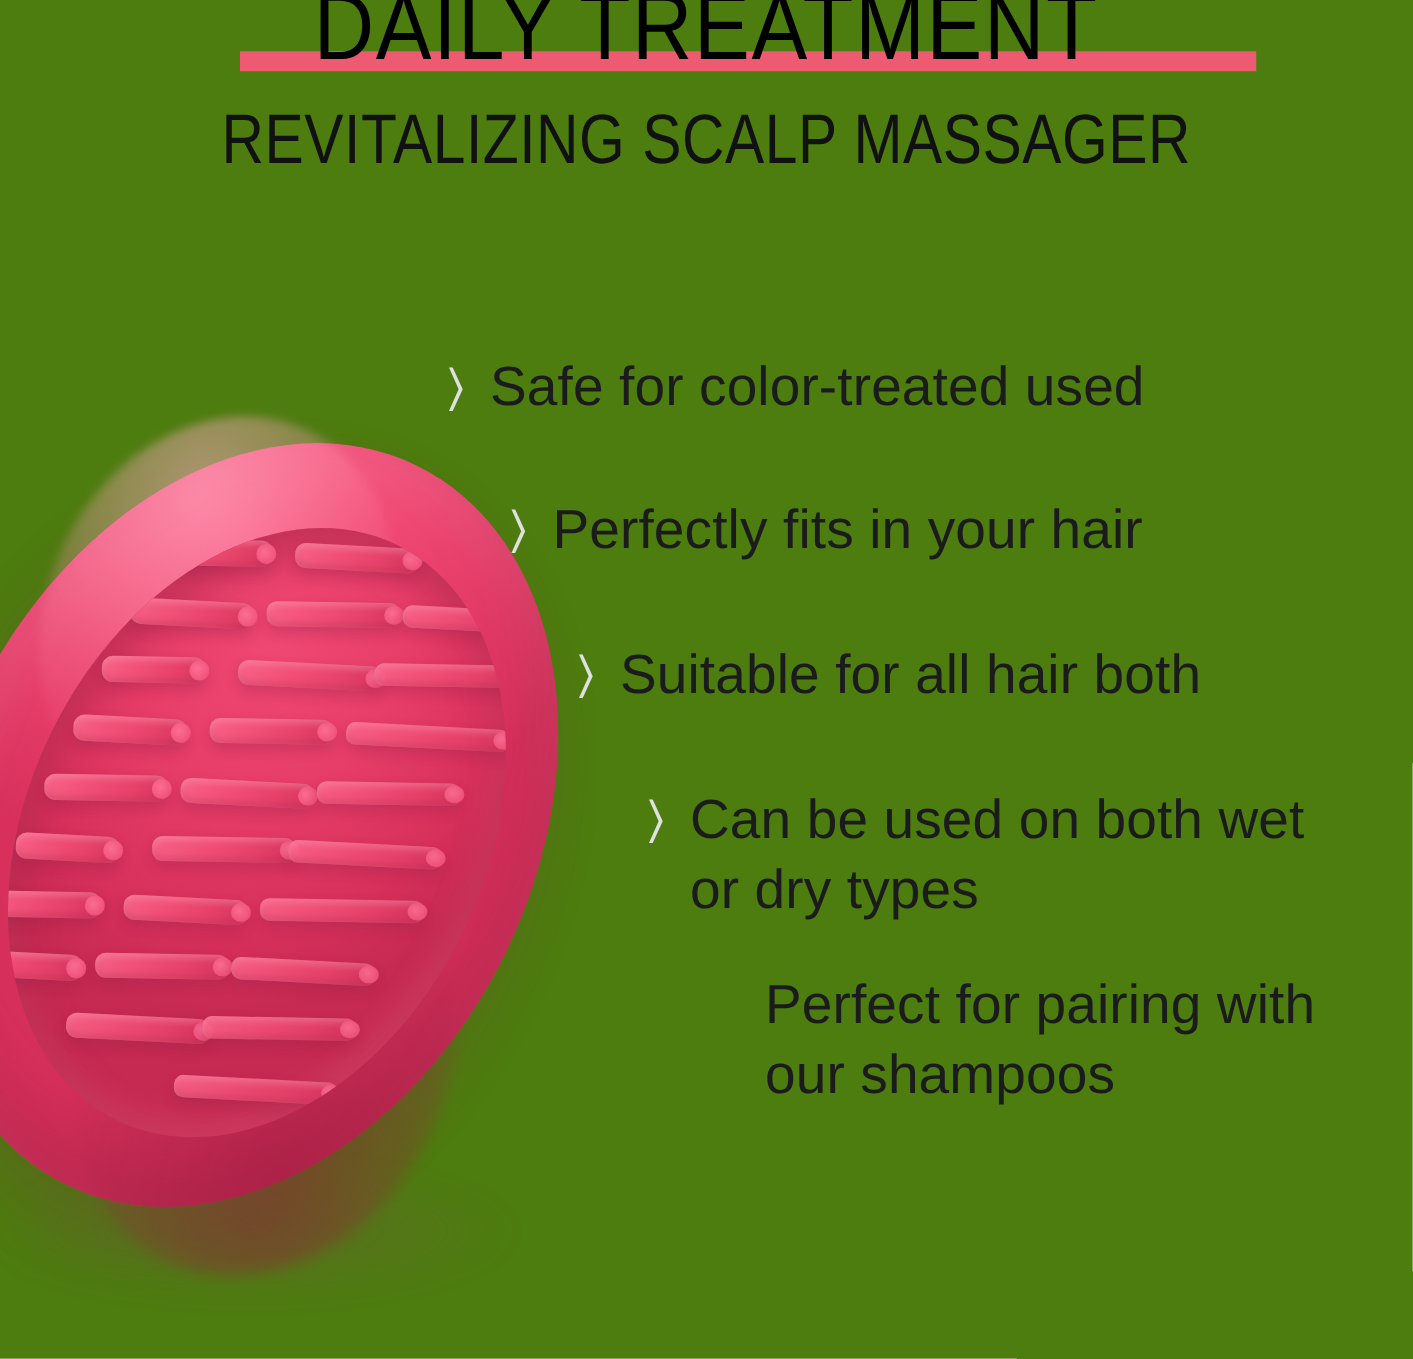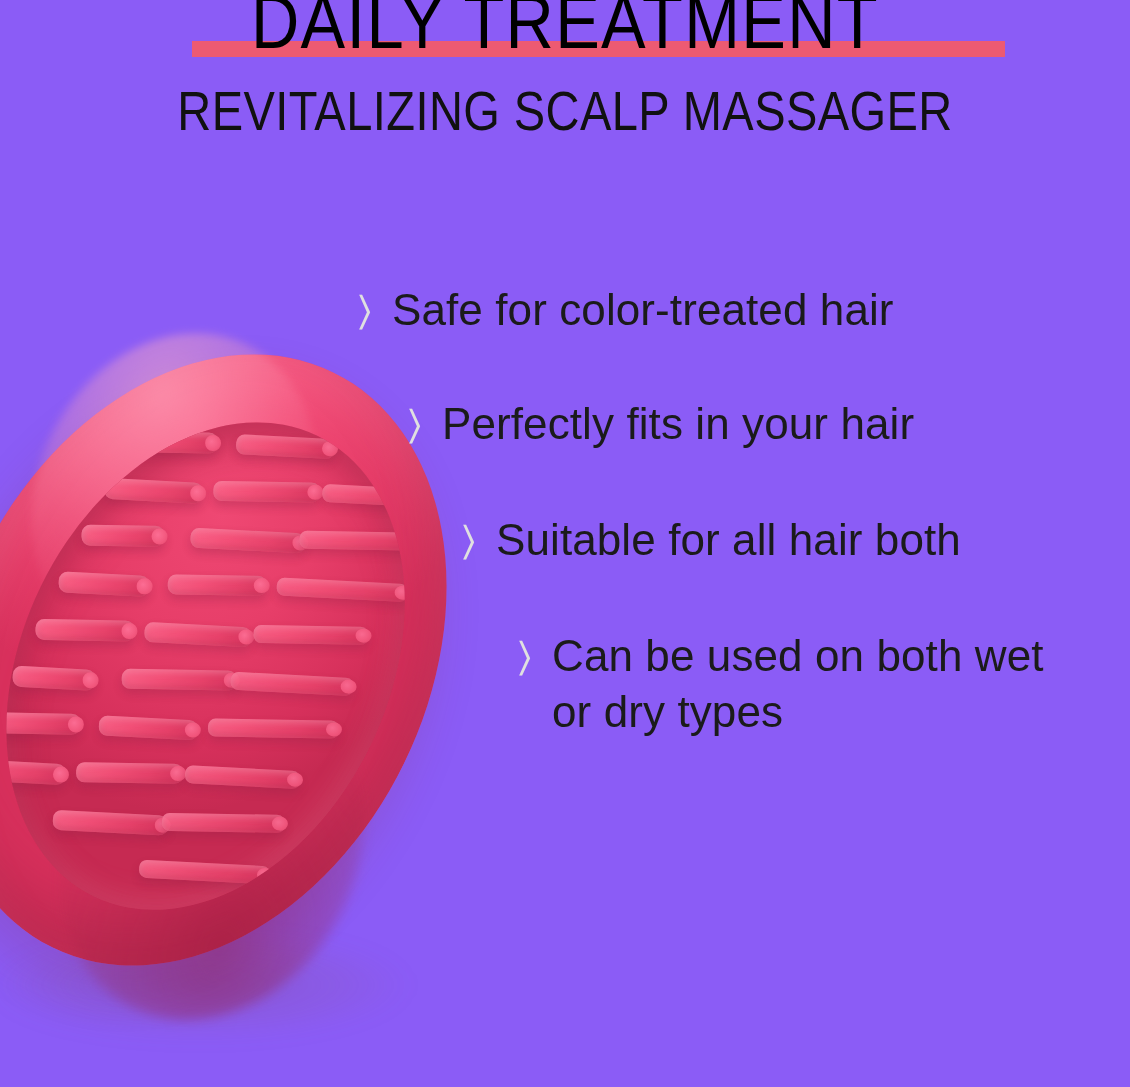--- a/index.html
+++ b/index.html
@@ -13,21 +13,21 @@
     font-family: "Liberation Sans", sans-serif;
     overflow: hidden;
     position: relative;
   }
 
   .canvas {
     position: absolute;
     inset: 0;
     width: 1130px;
     height: 1087px;
-    background: #8b5cf6;
+    background: #4d7c0f;
     overflow: hidden;
   }
 
   
   .header {
     position: absolute;
     top: 0;
     left: 0;
     width: 1130px;
     height: 160px;
@@ -332,35 +332,40 @@
             <div class="bristle" style="width: 132px; height: 18px; left: 58%; top: 89.4%; transform: rotate(-23deg); z-index: 74; opacity: 0.88;"></div>
           </div>
       </div>
     </div>
   </div>
 
   <div class="features">
 
     <div class="feature f0">
       <span class="chev">〉</span>
-      <span class="ftext">Safe for color-treated hair</span>
+      <span class="ftext">Safe for color-treated used</span>
     </div>
 
     <div class="feature f1">
       <span class="chev">〉</span>
       <span class="ftext">Perfectly fits in your hair</span>
     </div>
 
     <div class="feature f2">
       <span class="chev">〉</span>
       <span class="ftext">Suitable for all hair both</span>
     </div>
 
     <div class="feature f3">
       <span class="chev">〉</span>
       <span class="ftext">Can be used on both wet
 or dry types</span>
     </div>
 
+    <div class="feature f4">
+      <span class="chev hidden">〉</span>
+      <span class="ftext">Perfect for pairing with
+our shampoos</span>
+    </div>
 
   </div>
 
 </div>
 
 </body></html>

